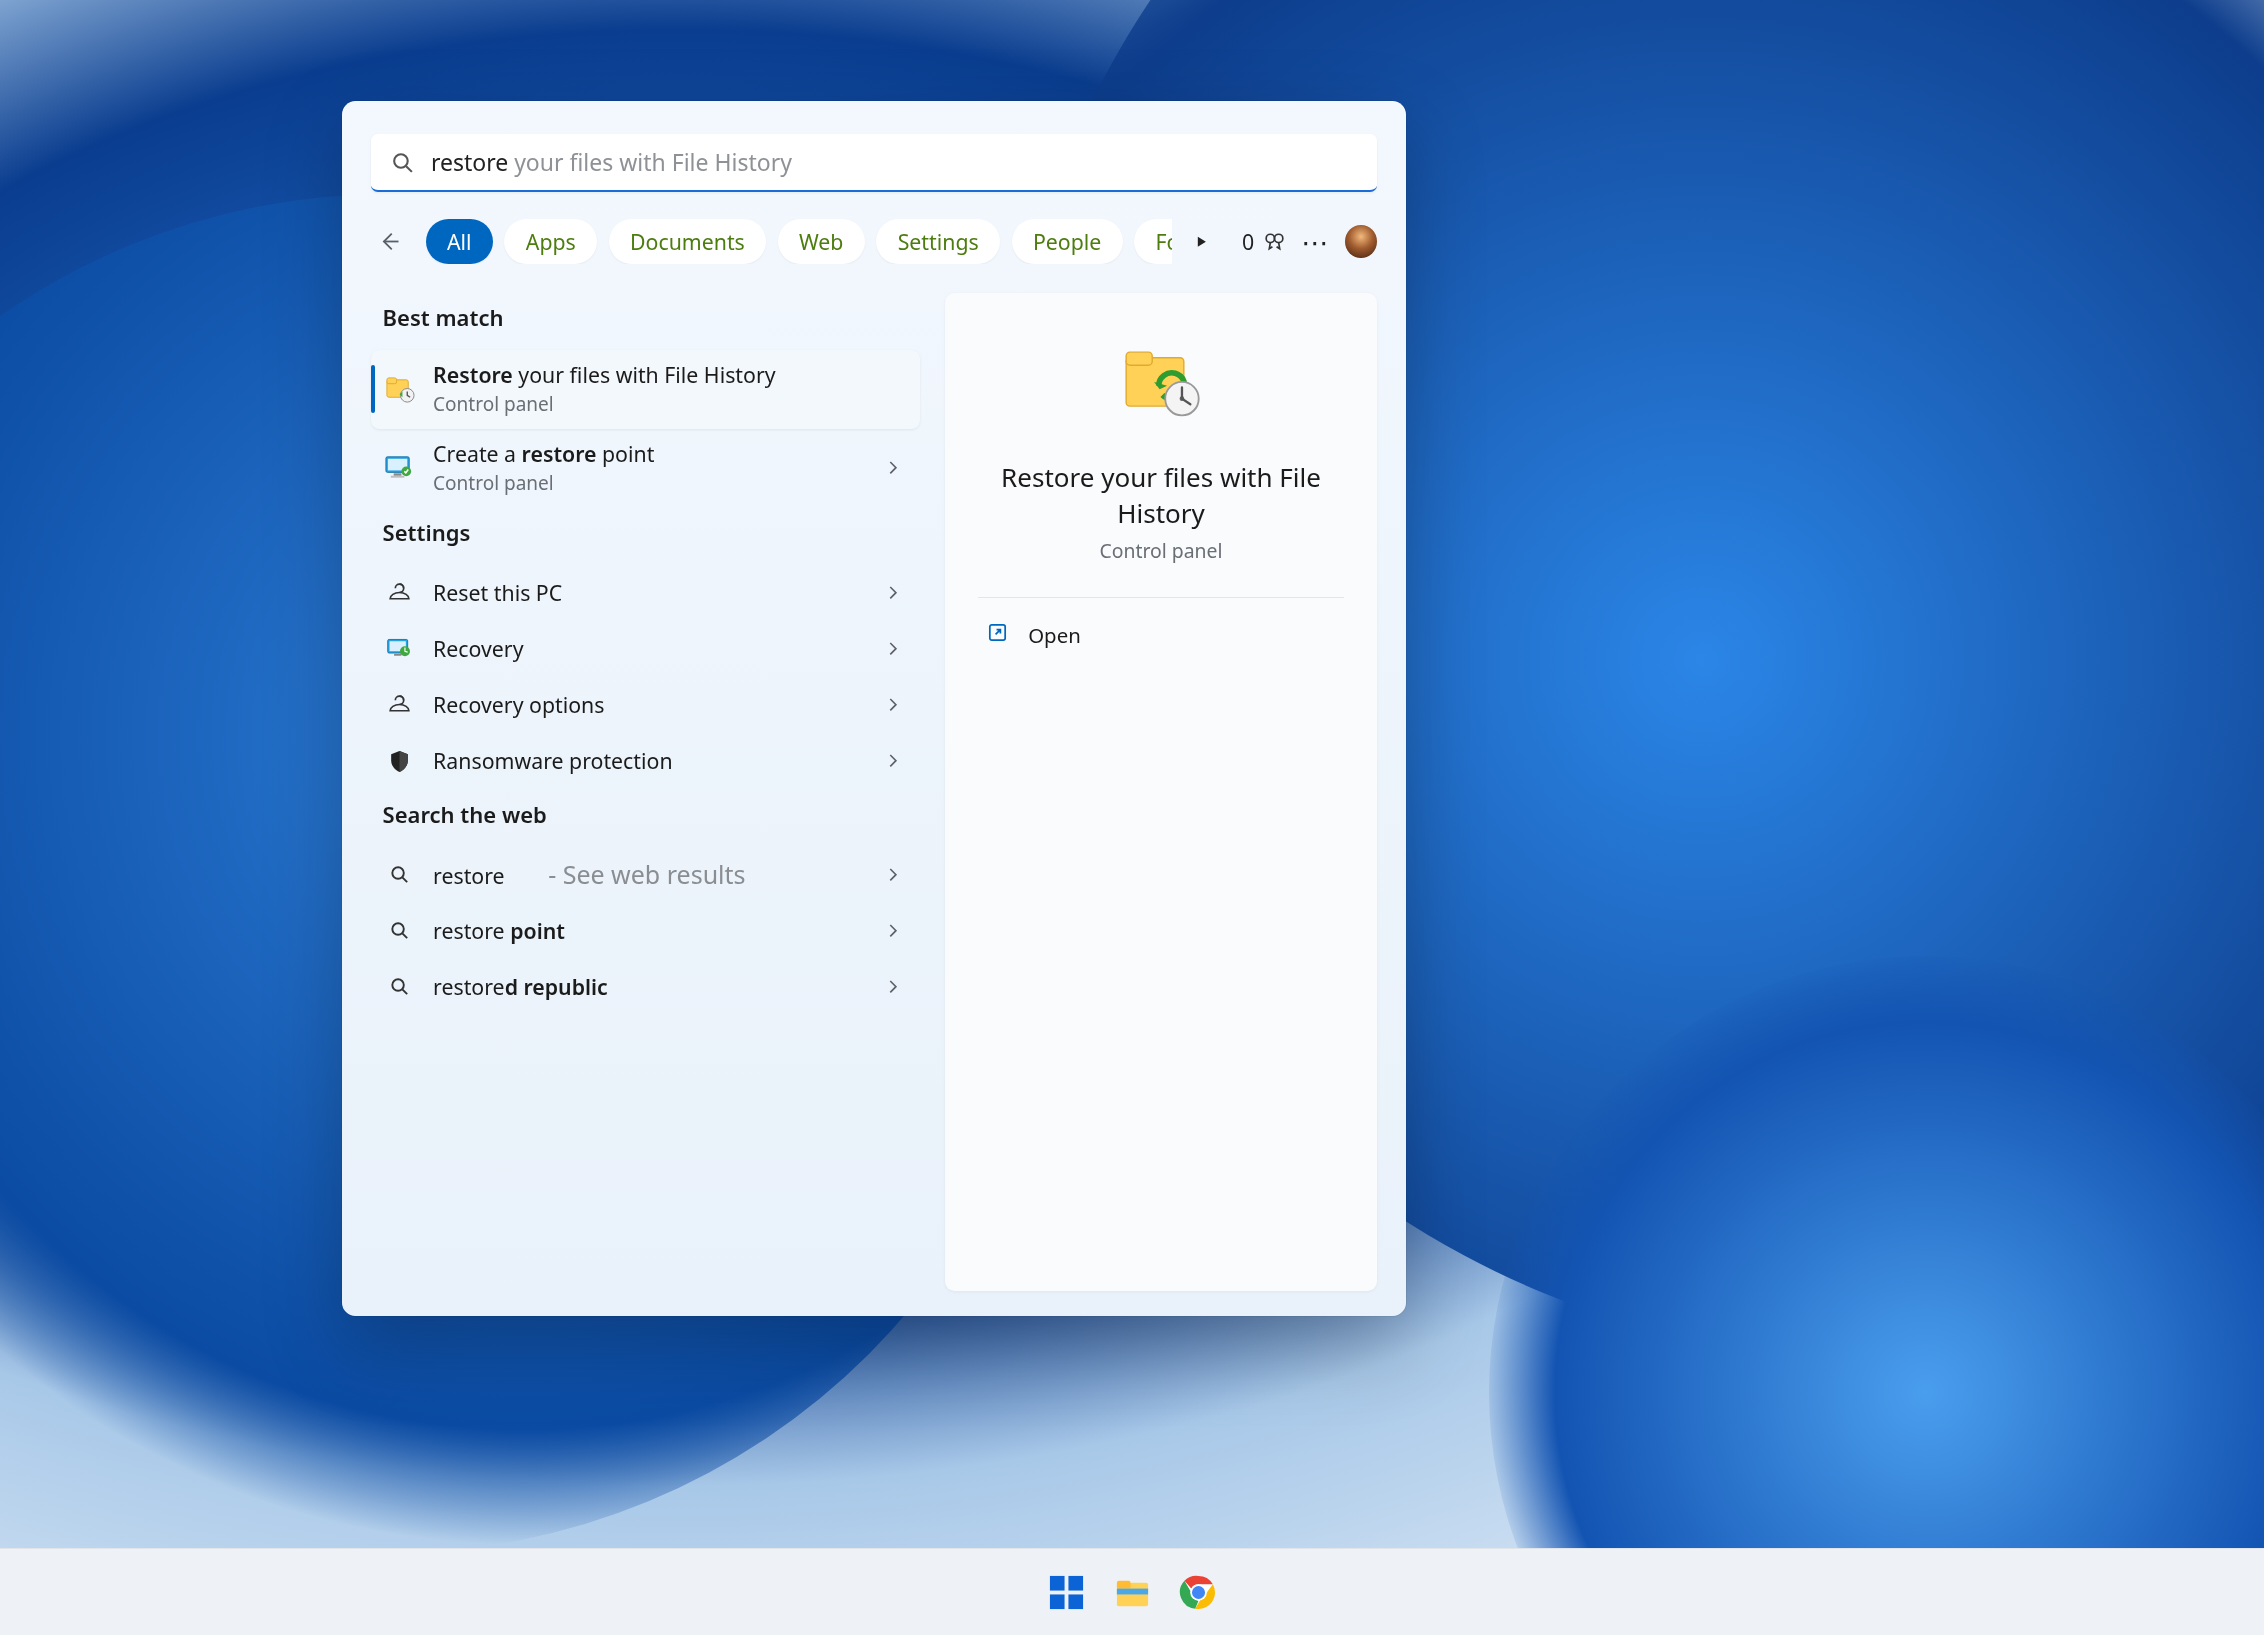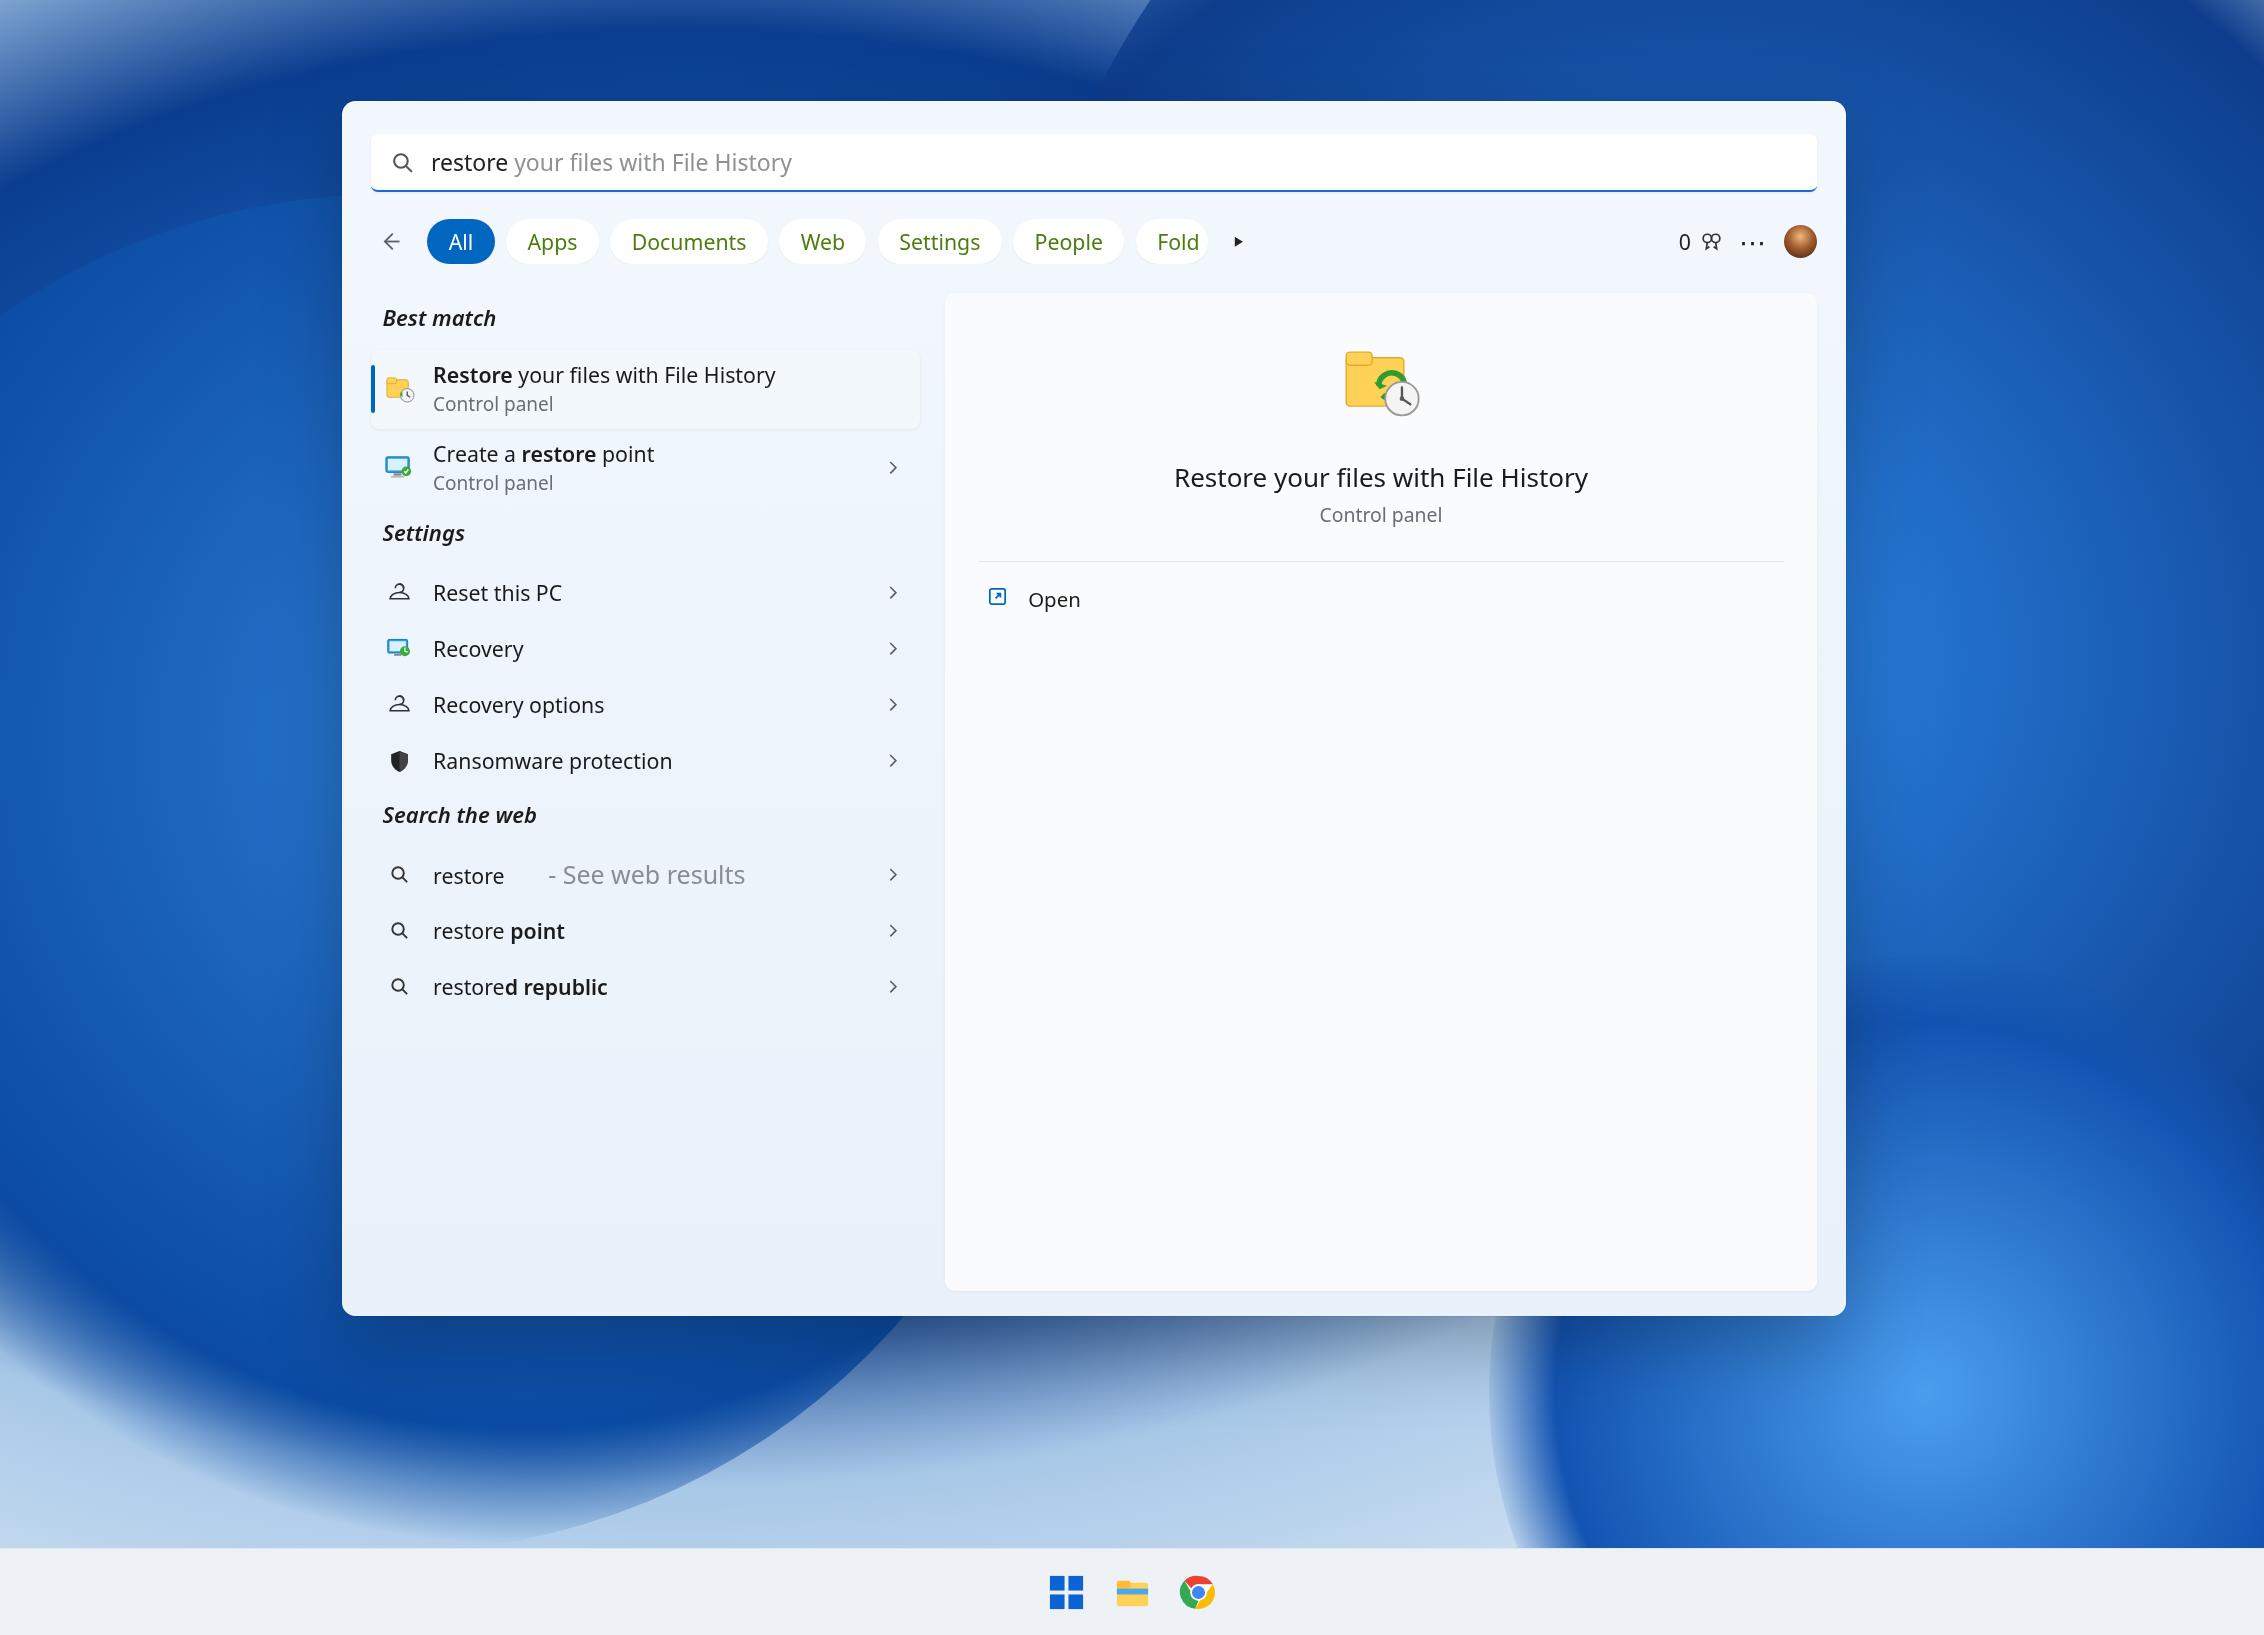--- a/index.html
+++ b/index.html
@@ -14,21 +14,21 @@
   
   .bg-swirl { position:absolute; border-radius:50%; }
   .bg-swirl.s1 { width:1359px; height:1359px; left:-291px; top:194px; background:radial-gradient(circle at 60% 40%, #2e7fd8 0%, #0b4ba3 60%, transparent 70%); }
   .bg-swirl.s2 { width:1747px; height:1747px; right:-485px; top:-388px; background:radial-gradient(circle at 40% 60%, #2b86e7 0%, #0d3d8c 55%, transparent 68%); }
   .bg-swirl.s3 { width:873px; height:873px; right:-97px; bottom:-194px; background:radial-gradient(circle at 50% 50%, #4a9eee 0%, #1354b2 60%, transparent 72%); }
 
   .search-window {
     position: absolute;
     left: 342px;
     top: 101px;
-    width: 1504px;
+    width: 1064px;
     height: 1215px;
     background: linear-gradient(180deg, #f3f8fe 0%, #eef5fc 40%, #e9f1fa 100%);
     border-radius: 13.6px;
     box-shadow: 0 29px 78px rgba(0,0,0,.25), 0 0 0 1px rgba(0,0,0,.05);
     display: flex;
     flex-direction: column;
     padding: 33px 29px 25px 29px;
   }
 
   .search-box {
@@ -71,21 +71,21 @@
   .right-col {
     flex:1;
     background:#f9fbfd;
     border-radius:9.7px;
     box-shadow: 0 1px 3.9px rgba(0,0,0,.05);
     padding: 39px 33px 19.4px 33px;
     display:flex; flex-direction:column;
     align-items:stretch;
   }
 
-  .group-header { font-size:22px; font-weight:600; color:#1b1b1b; padding:9.7px 11.6px 17.5px 11.6px;font-style:italic; }
+  .group-header { font-size:22px; font-weight:600; color:#1b1b1b; padding:9.7px 11.6px 17.5px 11.6px; }
 
   .result-item {
     display:flex; align-items:center; padding:11.6px 17.5px 11.6px 11.6px;
     border-radius:8.7px; gap:17.5px; cursor:pointer; position:relative;
   }
   .result-item.selected {
     background:#f3f8fd; box-shadow:0 1px 2.9px rgba(0,0,0,.07);
   }
   .result-item.selected::before {
     content:""; position:absolute; left:0; top:15.5px; bottom:15.5px; width:4.4px;

